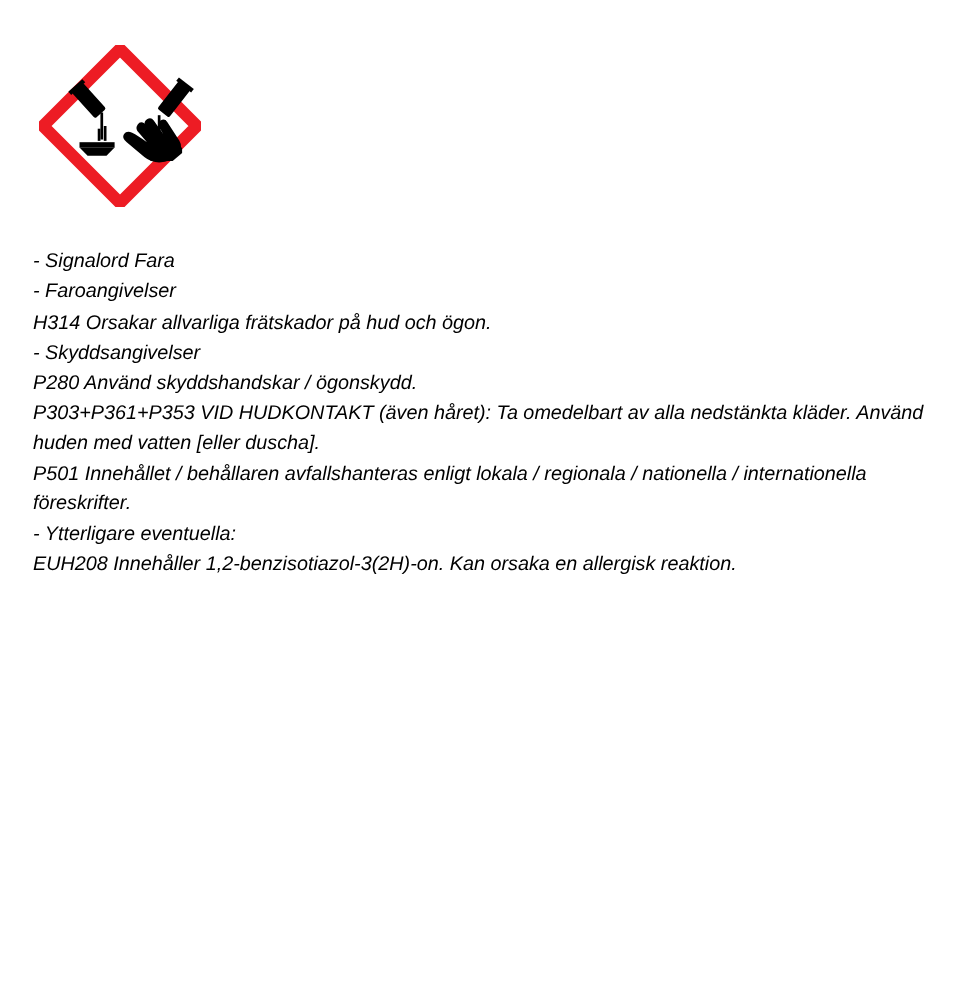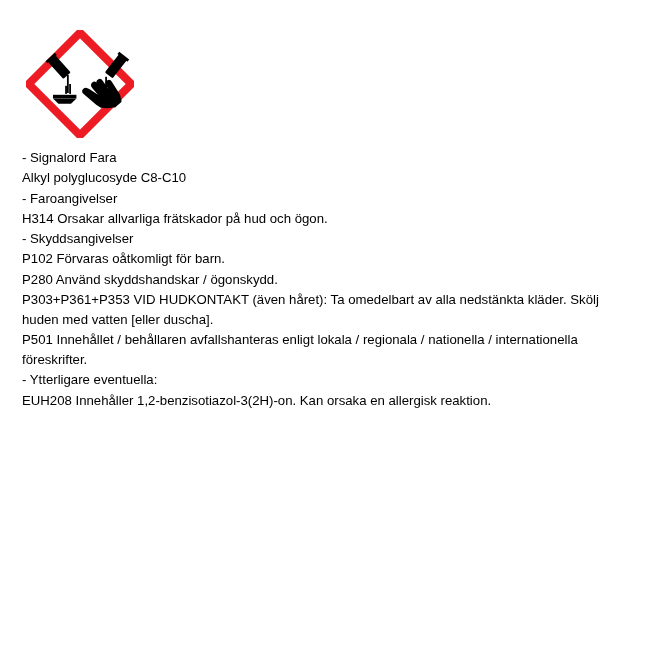--- a/index.html
+++ b/index.html
@@ -25,23 +25,25 @@
     padding-top: 30px;
     padding-left: 4px;
     height: 118px;
   }
   .ghs-pictogram {
     width: 108px;
     height: 108px;
     display: block;
   }
   .text-block {
+    margin-top: 16px;
     font-size: 13.2px;
     line-height: 1.50;
     color: #000;
+    font-style: italic;
   }
   .text-block p {
     margin: 0 0 0.5px 0;
     padding: 0;
   }
 </style>
 </head>
 <body>
 
 <div class="page">
@@ -69,25 +71,23 @@
           <rect x="88.5" y="24" width="14" height="3.2"></rect>
         </g>
         <rect x="88" y="52" width="2" height="14"></rect>
         <rect x="92" y="56" width="2" height="10"></rect>
       </g>
     </svg>
   </div>
 
   <div class="text-block">
     <p>- Signalord Fara</p>
-    <p>Alkyl polyglucosyde C8-C10</p>
     <p>- Faroangivelser</p>
     <p>H314 Orsakar allvarliga frätskador på hud och ögon.</p>
     <p>- Skyddsangivelser</p>
-    <p>P102 Förvaras oåtkomligt för barn.</p>
     <p>P280 Använd skyddshandskar / ögonskydd.</p>
-    <p>P303+P361+P353 VID HUDKONTAKT (även håret): Ta omedelbart av alla nedstänkta kläder. Skölj huden med vatten [eller duscha].</p>
+    <p>P303+P361+P353 VID HUDKONTAKT (även håret): Ta omedelbart av alla nedstänkta kläder. Använd huden med vatten [eller duscha].</p>
     <p>P501 Innehållet / behållaren avfallshanteras enligt lokala / regionala / nationella / internationella föreskrifter.</p>
     <p>- Ytterligare eventuella:</p>
     <p>EUH208 Innehåller 1,2-benzisotiazol-3(2H)-on. Kan orsaka en allergisk reaktion.</p>
   </div>
 
 </div>
 
 </body></html>

